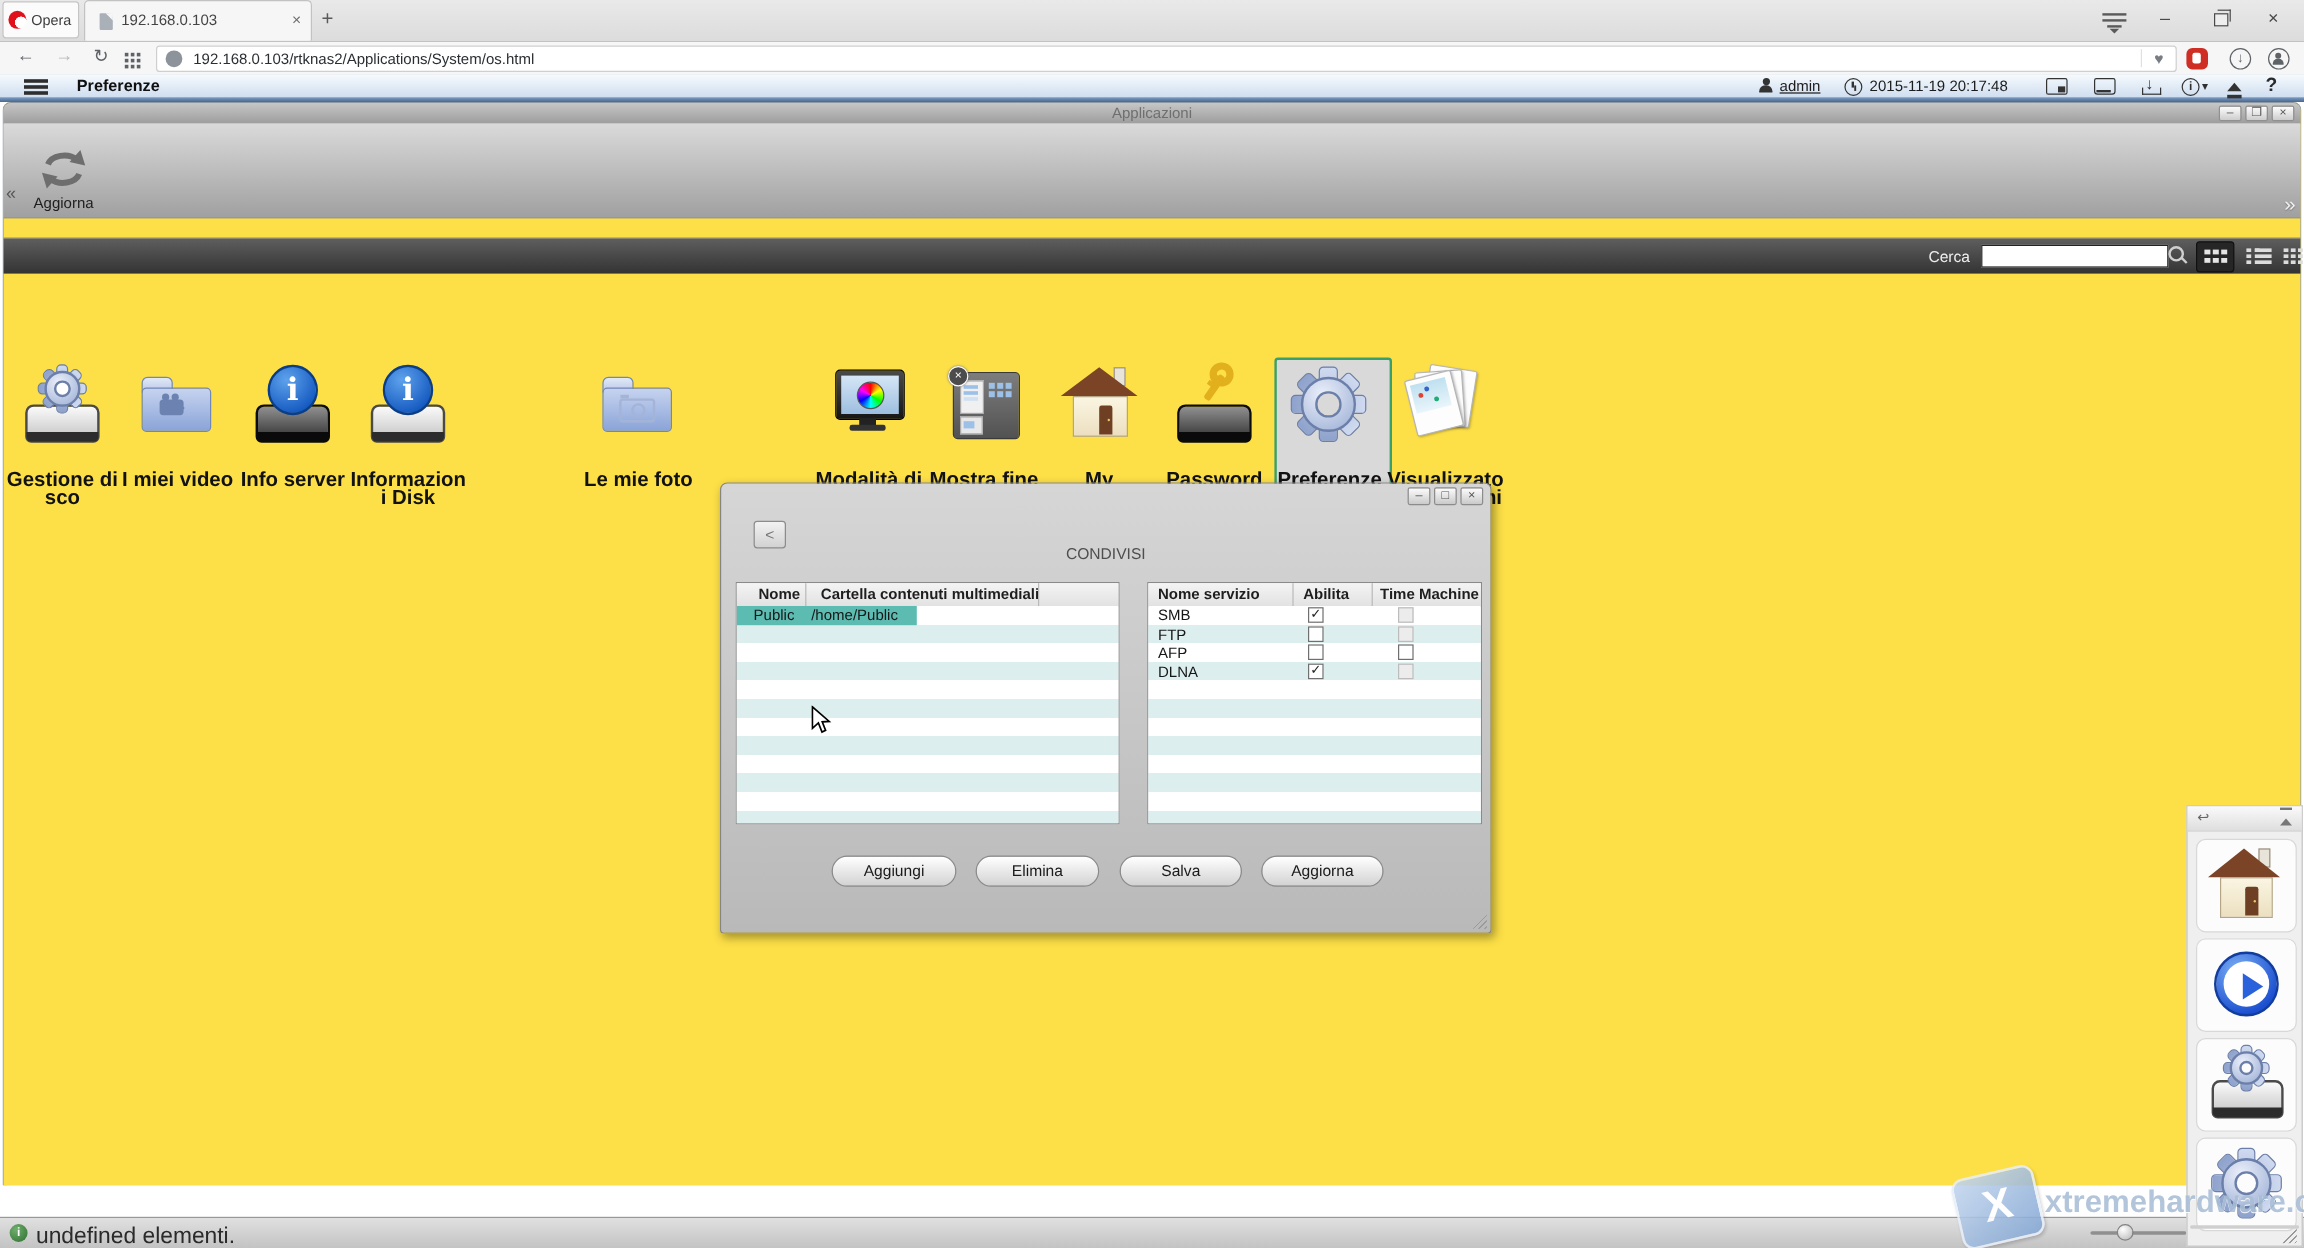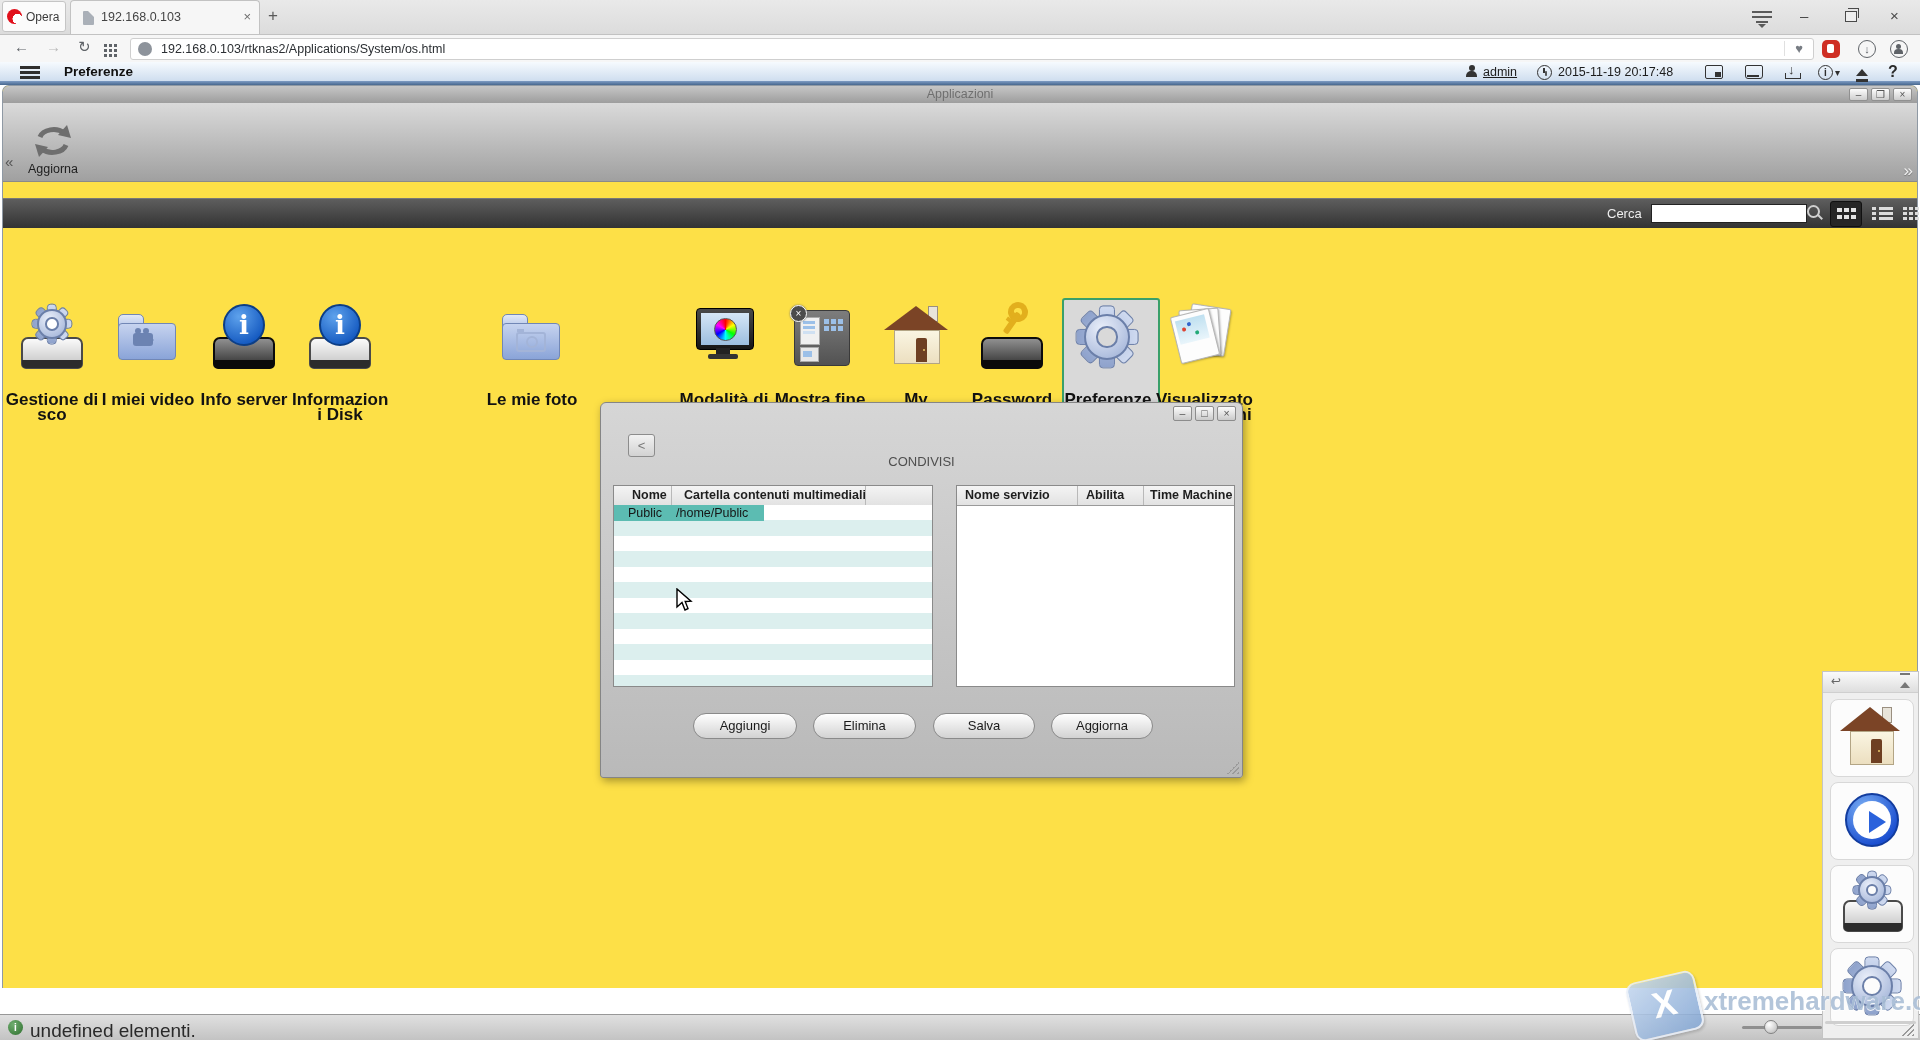--- a/index.html
+++ b/index.html
@@ -459,20 +459,42 @@
     </div>
 
     <div class="tbl" id="tblR">
       <div class="thead">
         <span class="th" style="left:8px">Nome servizio</span>
         <span class="th" style="left:129px">Abilita</span>
         <span class="th" style="left:193px">Time Machine</span>
         <div class="cline" style="left:120px"></div>
         <div class="cline" style="left:186px"></div>
       </div>
+      <div class="tbody">
+        <div class="srow" style="top:0">
+          <span class="cell" style="left:8px">SMB</span>
+          <span class="cb checked" style="left:133px"></span>
+          <span class="cb disabled" style="left:208px"></span>
+        </div>
+        <div class="srow" style="top:15.5px">
+          <span class="cell" style="left:8px">FTP</span>
+          <span class="cb" style="left:133px"></span>
+          <span class="cb disabled" style="left:208px"></span>
+        </div>
+        <div class="srow" style="top:31px">
+          <span class="cell" style="left:8px">AFP</span>
+          <span class="cb" style="left:133px"></span>
+          <span class="cb" style="left:208px"></span>
+        </div>
+        <div class="srow" style="top:46.5px">
+          <span class="cell" style="left:8px">DLNA</span>
+          <span class="cb checked" style="left:133px"></span>
+          <span class="cb disabled" style="left:208px"></span>
+        </div>
+      </div>
     </div>
 
     <div class="pill" style="left:92px;width:104px">Aggiungi</div>
     <div class="pill" style="left:212px;width:103px">Elimina</div>
     <div class="pill" style="left:332px;width:102px">Salva</div>
     <div class="pill" style="left:450px;width:102px">Aggiorna</div>
     <div class="grip" style="right:3px;bottom:3px"></div>
   </div>
 
   <div id="dock">

